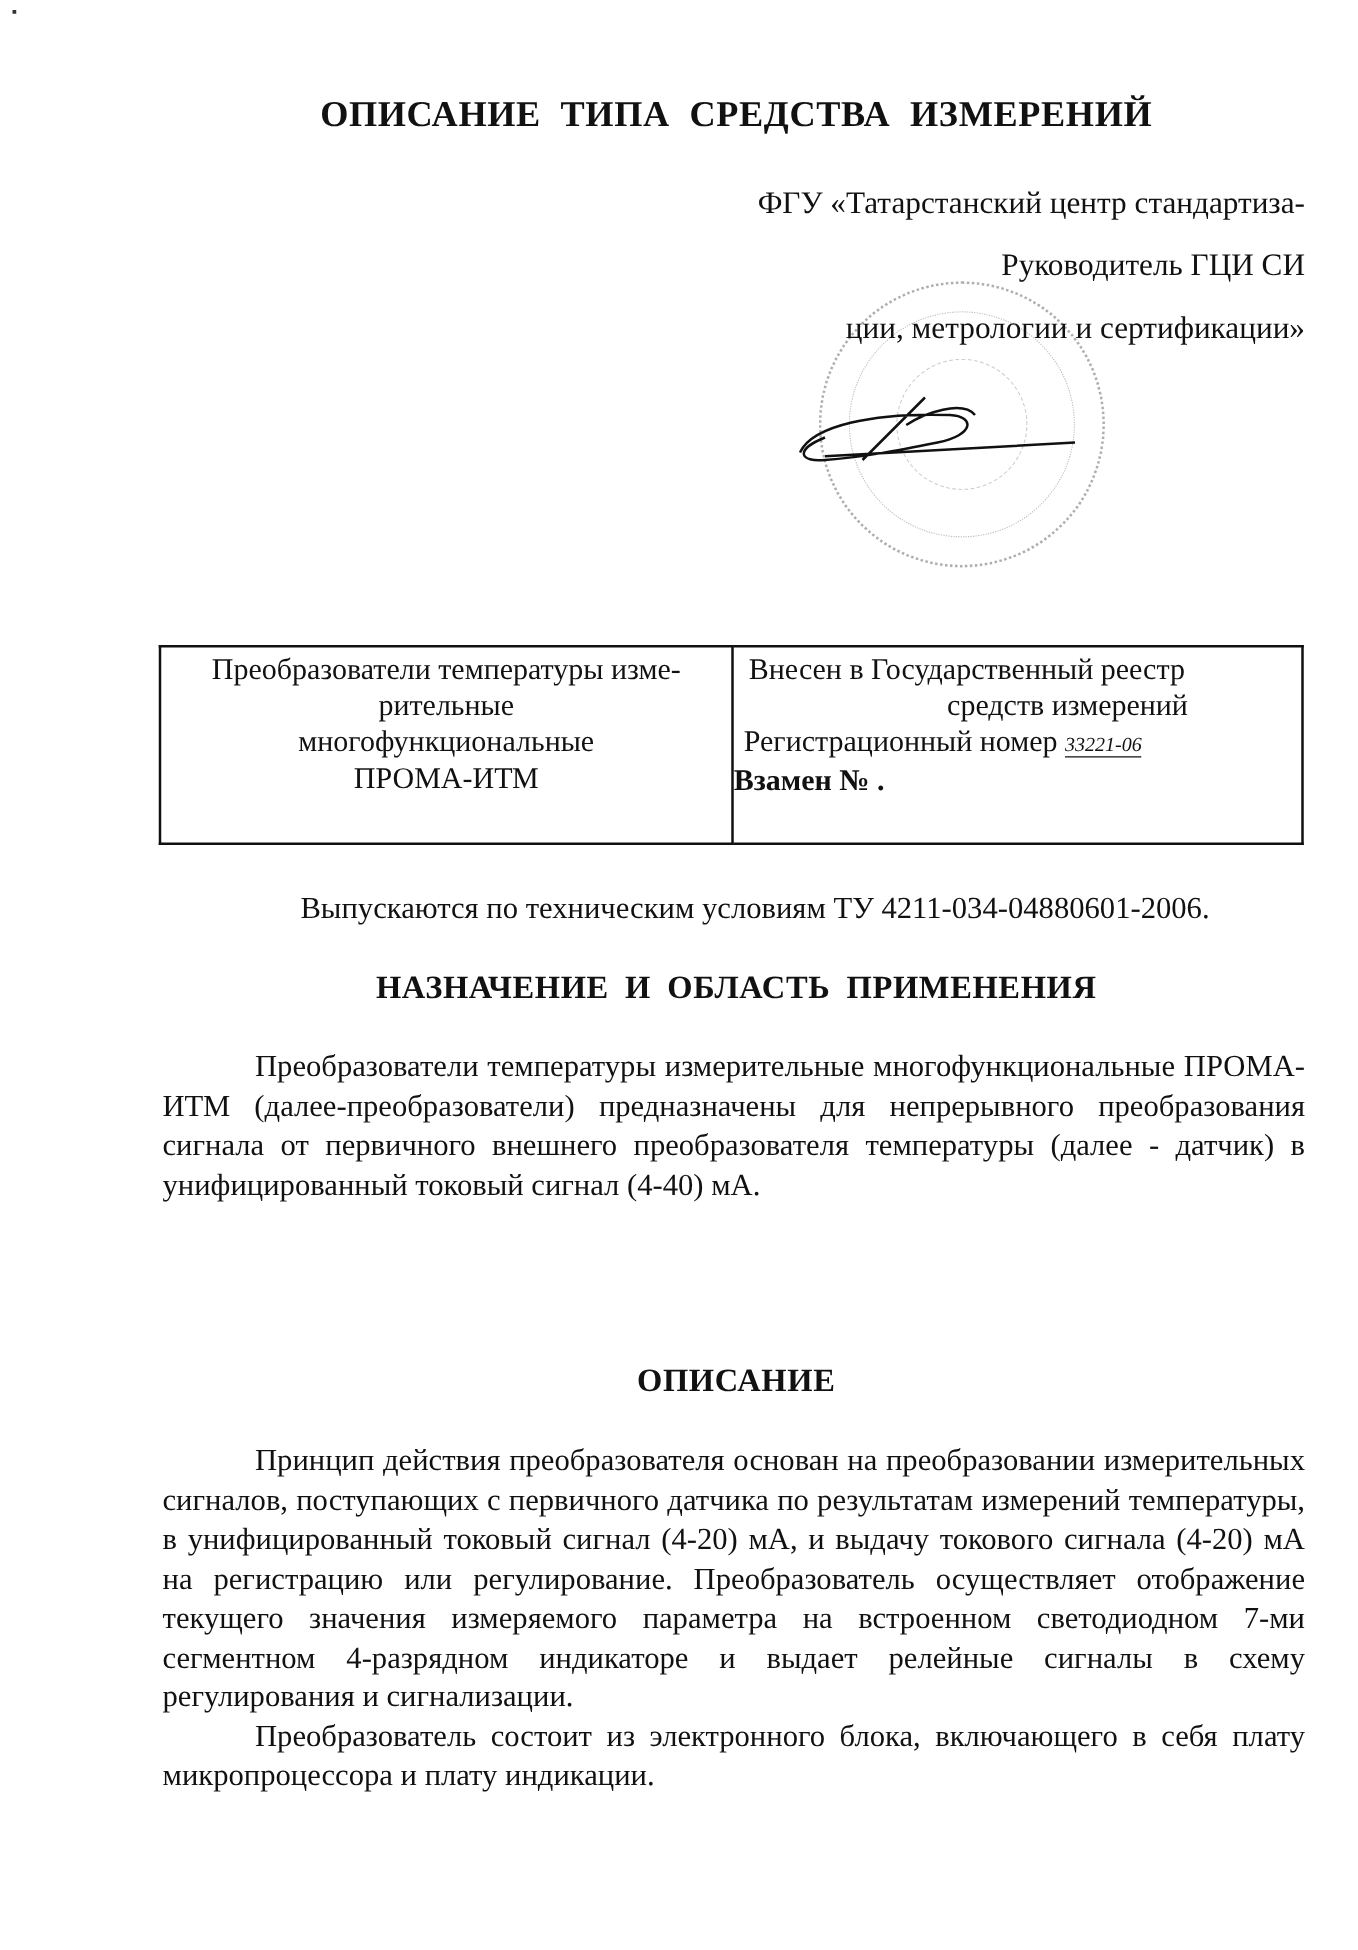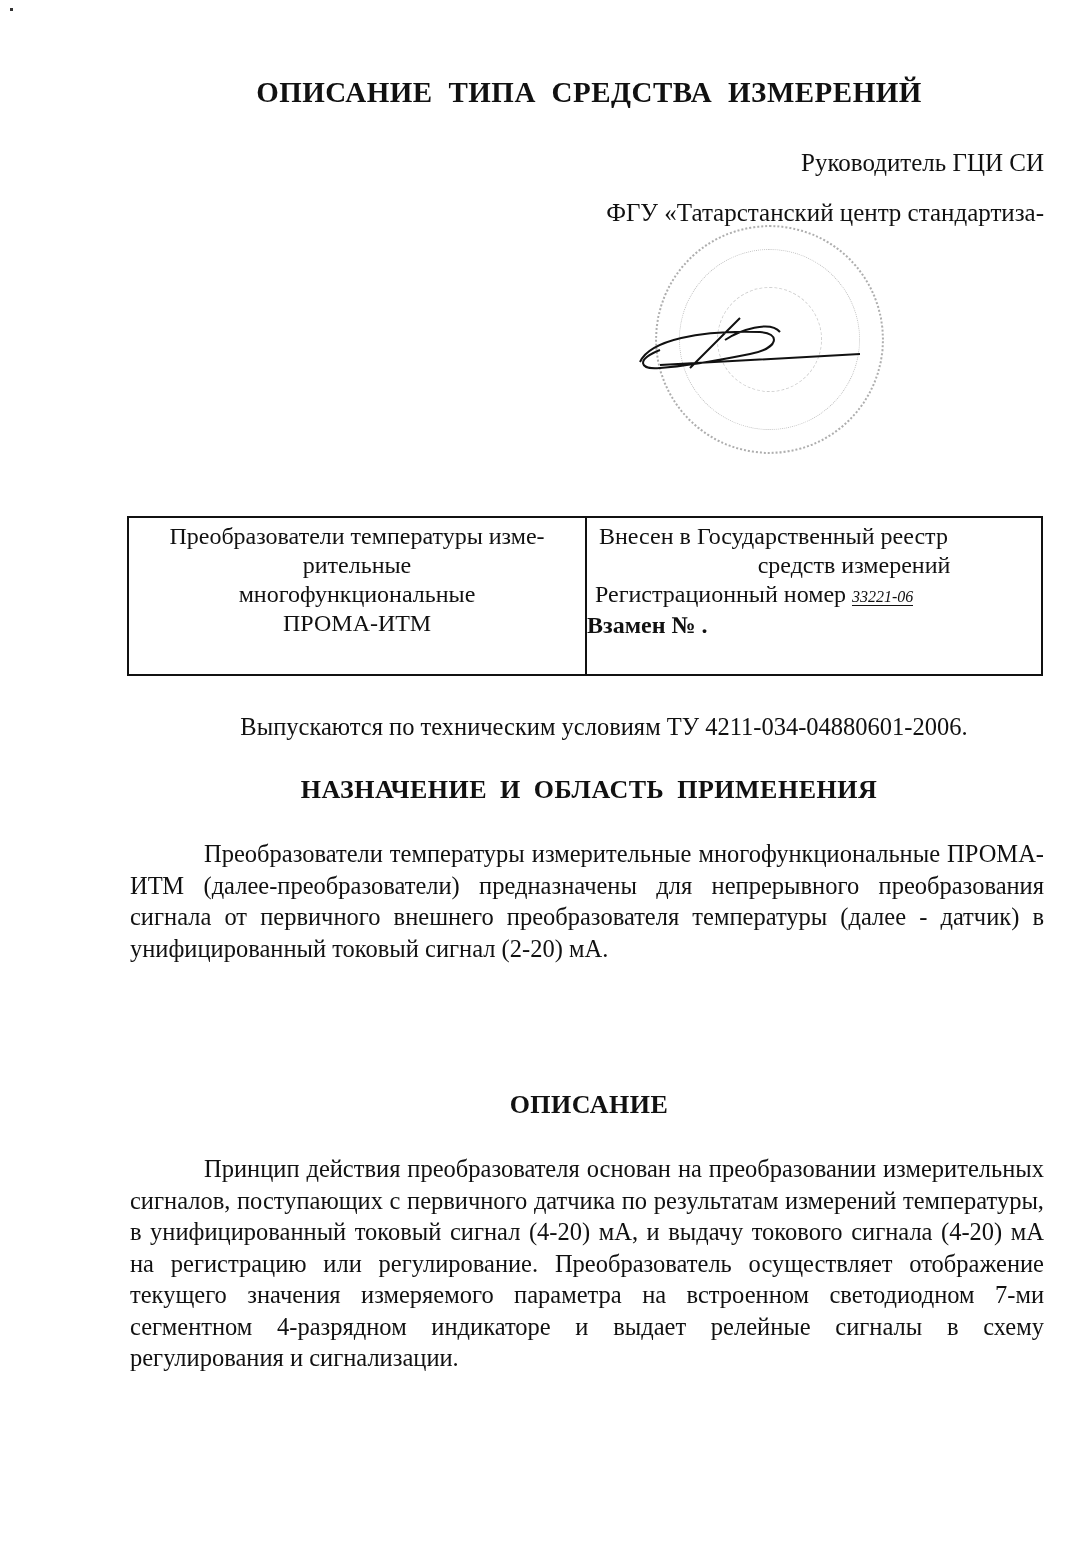--- a/index.html
+++ b/index.html
@@ -63,22 +63,23 @@
 
 <div class="abs title">ОПИСАНИЕ  ТИПА  СРЕДСТВА  ИЗМЕРЕНИЙ</div>
 
 <div class="abs stamp"></div>
 
 <svg class="abs signature" viewBox="0 0 240 70">
   <path d="M10 52 C 20 30, 70 20, 130 22 C 150 23, 150 38, 120 44 C 90 50, 60 56, 30 58 C 10 60, 5 50, 30 40 M 60 58 L 110 8 M 95 30 C 110 20, 140 10, 150 22 M 30 55 L 230 44" fill="none" stroke="#111" stroke-width="2"></path>
 </svg>
 
 <div class="abs approve" style="top:138px;">
+  <div>ФГУ «Татарстанский центр стандартиза-</div>
   <div>Руководитель ГЦИ СИ</div>
-  <div>ФГУ «Татарстанский центр стандартиза-</div>
+  <div>ции, метрологии и сертификации»</div>
 </div>
 
 <table class="reg">
   <tbody>
       <tr>
     <td class="left">
       <div>Преобразователи температуры изме-</div>
       <div>рительные</div>
       <div>многофункциональные</div>
       <div>ПРОМА-ИТМ</div>
@@ -94,20 +95,21 @@
     </td>
   </tr>
 </tbody>
   </table>
 
 <div class="abs center-line" style="top:713px;">Выпускаются по техническим условиям ТУ 4211-034-04880601-2006.</div>
 
 <div class="abs h2" style="top:775px;">НАЗНАЧЕНИЕ  И  ОБЛАСТЬ  ПРИМЕНЕНИЯ</div>
 
 <div class="abs para" style="top:838px;">
-  <p class="indent">Преобразователи температуры измерительные многофункциональные ПРОМА-ИТМ (далее-преобразователи) предназначены для непрерывного преобразования сигнала от первичного внешнего преобразователя температуры (далее - датчик) в унифицированный токовый сигнал (2-20) мА.</p>
+  <p class="indent">Преобразователи температуры измерительные многофункциональные ПРОМА-ИТМ (далее-преобразователи) предназначены для непрерывного преобразования сигнала от первичного внешнего преобразователя температуры (далее - датчик) в унифицированный токовый сигнал (4-40) мА.</p>
 </div>
 
 <div class="abs h2" style="top:1090px;">ОПИСАНИЕ</div>
 
 <div class="abs para" style="top:1153px;">
   <p class="indent">Принцип действия преобразователя основан на преобразовании измерительных сигналов, поступающих с первичного датчика по результатам измерений температуры, в унифицированный токовый сигнал (4-20) мА, и выдачу токового сигнала (4-20) мА на регистрацию или регулирование. Преобразователь осуществляет отображение текущего значения измеряемого параметра на встроенном светодиодном 7-ми сегментном 4-разрядном индикаторе и выдает релейные сигналы в схему регулирования и сигнализации.</p>
+  <p class="indent">Преобразователь состоит из электронного блока, включающего в себя плату микропроцессора и плату индикации.</p>
 </div>
 
 </body></html>

